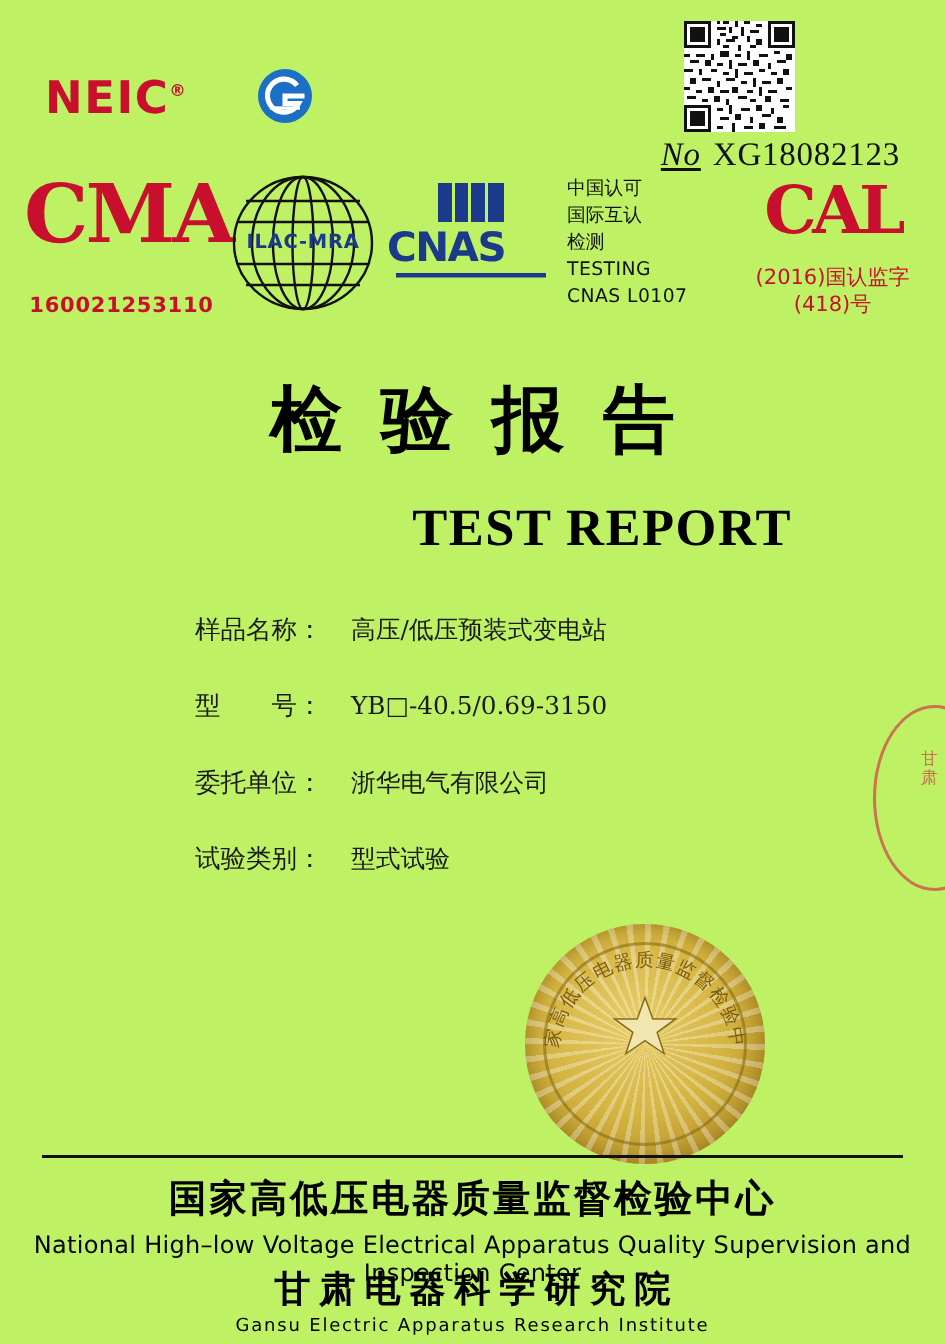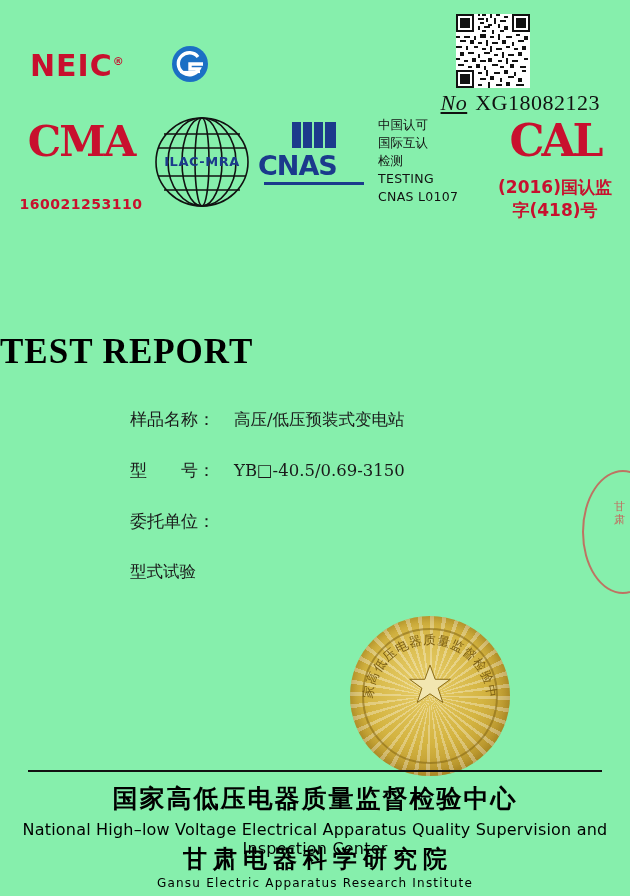--- a/index.html
+++ b/index.html
@@ -11,21 +11,21 @@
     width: 630px;
     height: 896px;
     position: relative;
     font-family: "Liberation Serif", serif;
     color: #111;
     overflow: hidden;
   }
   .page {
     position: absolute;
     inset: 0;
-    background: #86efac;
+    background: #bef264;
   }
 
   
   .top-row {
     position: absolute;
     top: 18px;
     left: 22px;
     width: 586px;
     height: 84px;
   }
@@ -85,21 +85,21 @@
   }
   .cma {
     position: absolute;
     left: 16px;
     top: 6px;
     width: 130px;
     text-align: center;
   }
   .cma-mark {
     font-family: "DejaVu Serif", serif;
-    font-size: 42px;
+    font-size: 54px;
     font-weight: bold;
     color: #c8102e;
     letter-spacing: -2px;
     line-height: 56px;
   }
   .cma-num {
     font-family: "DejaVu Sans", sans-serif;
     font-weight: bold;
     font-size: 14px;
     color: #c8102e;
@@ -181,22 +181,22 @@
   .cal-mark {
     font-family: "DejaVu Serif", serif;
     font-size: 44px;
     font-weight: bold;
     color: #c8102e;
     letter-spacing: -3px;
     line-height: 58px;
   }
   .cal-num {
     font-family: "DejaVu Sans", sans-serif;
-    font-size: 17px;
-    font-weight: bold;
+    font-size: 14px;
+    font-weight: normal;
     color: #c8102e;
     margin-top: 6px;
   }
 
   
   .title-cn {
     position: absolute;
     top: 248px;
     left: 0;
     width: 630px;
@@ -206,21 +206,21 @@
     font-size: 48px;
     letter-spacing: 26px;
     text-indent: 26px;
     color: #000;
   }
   .title-en {
     position: absolute;
     top: 332px;
     left: 0;
     width: 528px;
-    text-align: left;
+    text-align: right;
     font-family: "Liberation Serif", serif;
     font-weight: bold;
     font-size: 35px;
     letter-spacing: 1px;
     color: #000;
   }
 
   
   .fields {
     position: absolute;
@@ -544,35 +544,38 @@
       <div class="en">TESTING</div>
       <div class="en">CNAS L0107</div>
     </div>
 
     <div class="cal">
       <div class="cal-mark">CAL</div>
       <div class="cal-num">(2016)国认监字(418)号</div>
     </div>
   </div>
 
+  <div class="title-cn">检验报告</div>
   <div class="title-en">TEST REPORT</div>
 
   <div class="fields">
     <div class="field">
       <span class="lbl">样品名称：</span>
       <span class="val">高压/低压预装式变电站</span>
     </div>
     <div class="field">
       <span class="lbl">型　　号：</span>
       <span class="val">YB□-40.5/0.69-3150</span>
     </div>
     <div class="field">
       <span class="lbl">委托单位：</span>
+      <span class="val">浙华电气有限公司</span>
     </div>
     <div class="field">
+      <span class="lbl">试验类别：</span>
       <span class="val">型式试验</span>
     </div>
   </div>
 
   <div class="seal">
     <div class="seal-disc"></div>
     <div class="seal-notch"></div>
     <div class="seal-ring"></div>
     <div class="seal-text-top">
       <svg width="160" height="160" viewBox="0 0 160 160">

